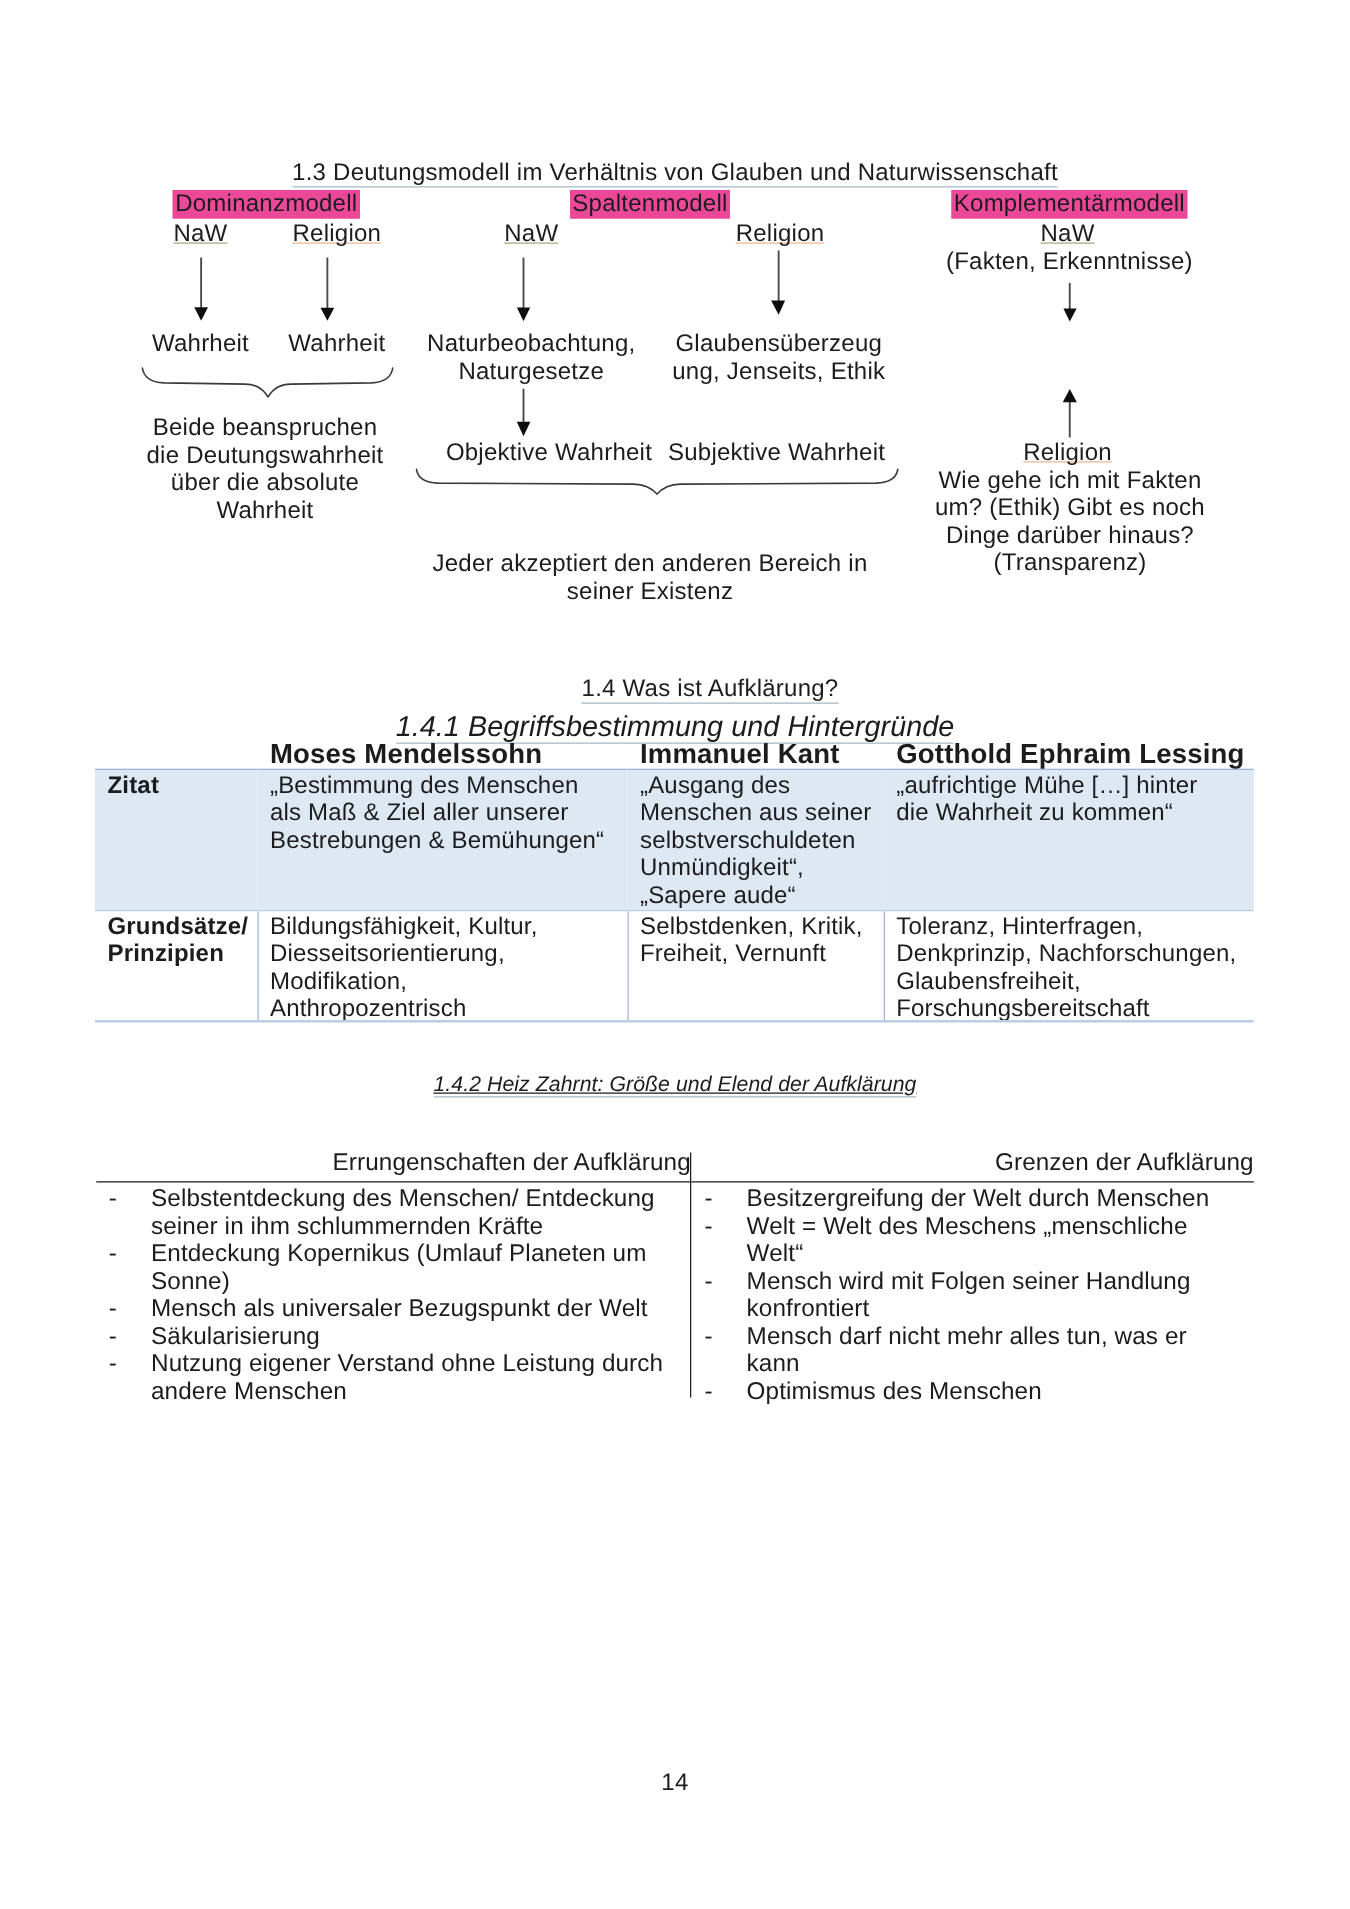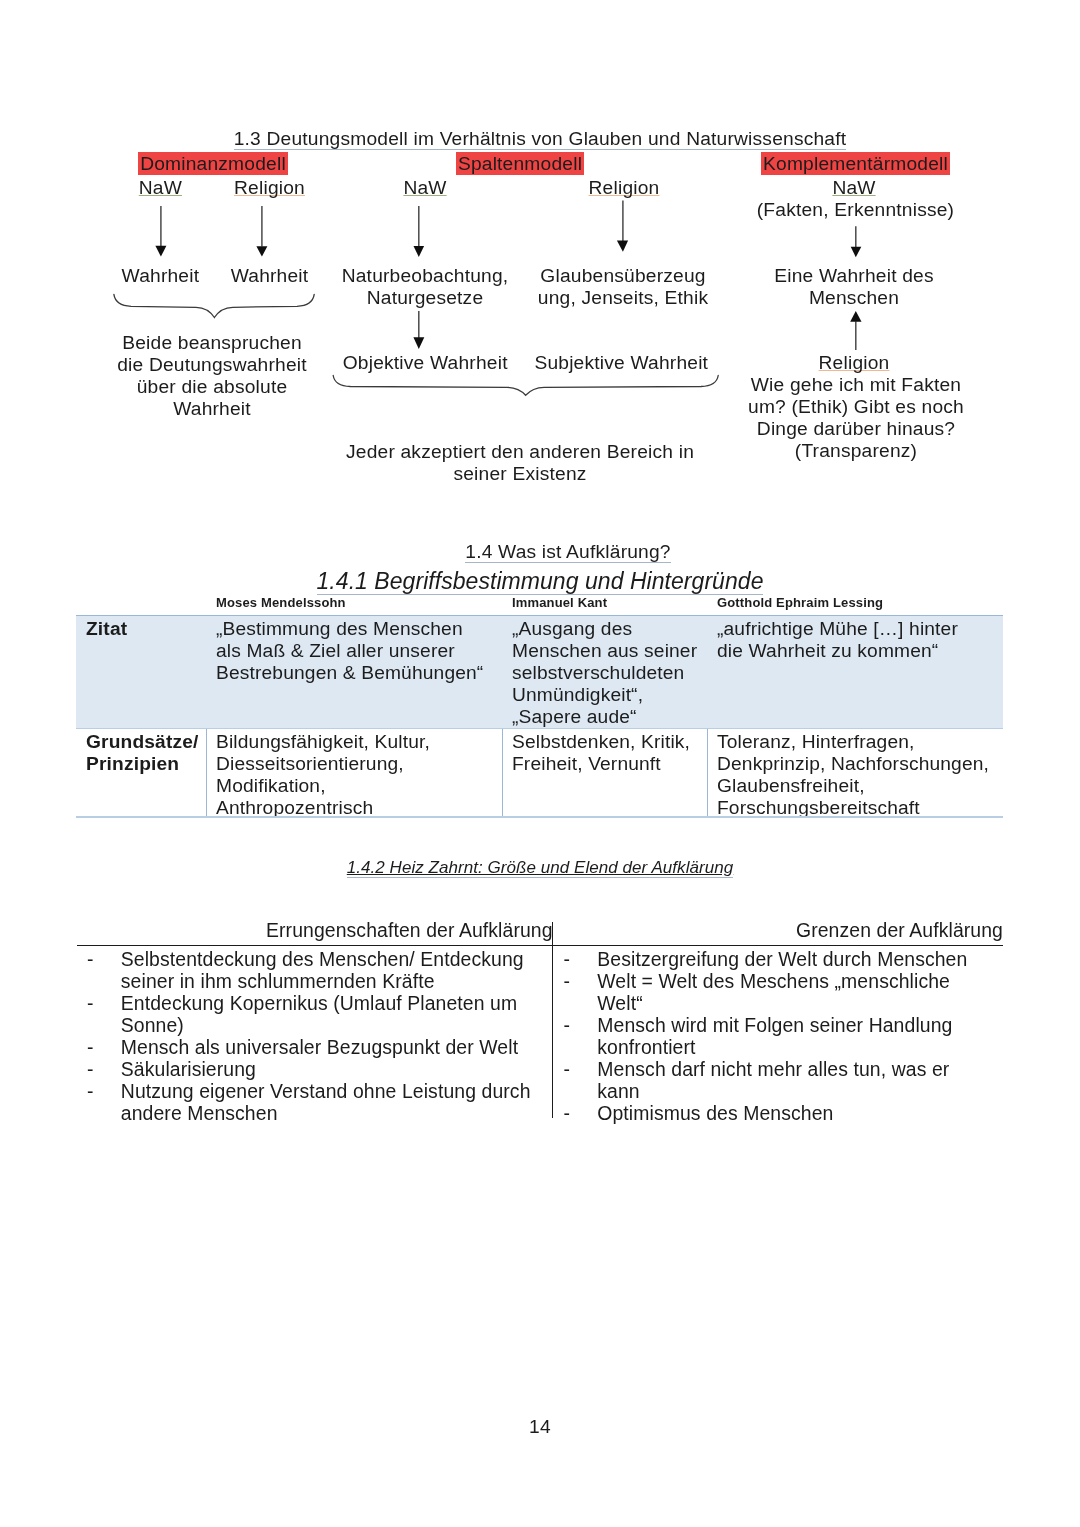--- a/index.html
+++ b/index.html
@@ -8,21 +8,21 @@
        position:relative;overflow:hidden;
        font-size:19.2px;line-height:22px;letter-spacing:0.2px;
        -webkit-font-smoothing:antialiased;}
   .page{position:absolute;left:0;top:0;width:1080px;height:1527px;}
   .abs{position:absolute;}
 
   
   #s13title{left:0;top:128px;width:1080px;text-align:center;}
   #s13title span{border-bottom:1.3px solid #a6b6c6;padding-bottom:0px;}
 
-  .modelhead span{background:#ef4444;padding:1px 2.3px 0.5px 2.3px;}
+  .modelhead span{background:#ec4899;padding:1px 2.3px 0.5px 2.3px;}
 
   .uline-green{text-decoration:underline;text-decoration-color:#9cb07e;text-decoration-thickness:1.4px;text-underline-offset:1px;text-decoration-skip-ink:none;}
   .uline-orange{text-decoration:underline;text-decoration-color:#f0b891;text-decoration-thickness:1.4px;text-underline-offset:1px;text-decoration-skip-ink:none;}
 
   .node{line-height:22.1px;}
 
   
   #svgdeco{position:absolute;left:0;top:0;width:1080px;height:1527px;}
 
   
@@ -30,21 +30,21 @@
   #s14title span{border-bottom:1.3px solid #a6b6c6;padding-bottom:0px;}
   #s141title{left:0;top:570px;width:1080px;text-align:center;font-style:italic;font-size:23px;letter-spacing:0.05px;}
   #s141title span{border-bottom:1.3px solid #a6b6c6;padding-bottom:0px;}
   #s142title{left:0;top:857px;width:1080px;text-align:center;font-style:italic;font-size:17px;letter-spacing:0.05px;text-decoration:underline;}
   #s142title span{border-bottom:1.3px solid #a6b6c6;padding-bottom:0px;}
 
   
   table.t1{position:absolute;left:76px;top:592px;width:927px;border-collapse:collapse;
            font-size:19.2px;table-layout:fixed;letter-spacing:0.15px;}
   table.t1 td,table.t1 th{vertical-align:top;padding:2.2px 4px 0 10px;line-height:22px;}
-  table.t1 th{font-weight:bold;font-size:13px;text-align:left;border-bottom:1.4px solid #9ab7d9;padding:0 4px 0.2px 10px;height:22.6px;line-height:22.6px;vertical-align:bottom;}
+  table.t1 th{font-weight:bold;font-size:22px;text-align:left;border-bottom:1.4px solid #9ab7d9;padding:0 4px 0.2px 10px;height:22.6px;line-height:22.6px;vertical-align:bottom;}
   table.t1 .hl{background:#dde8f3;border-bottom:1px solid #b9cde4;}
   table.t1 .bcell{font-weight:bold;}
   .vsep{border-left:0;background-image:linear-gradient(#9ab7d9,#9ab7d9);background-size:1px 100%;background-repeat:no-repeat;background-position:left top;}
   .vsep.rowbot{background-size:1px 87.9px;}
   #tablewrap{position:absolute;left:0;top:0;width:1080px;height:821px;overflow:hidden;}
   .rowbot{border-bottom:0;}
 
   
   .lcol{position:absolute;font-size:19.4px;letter-spacing:0.1px;}
   .lhead{text-align:right;line-height:22px;}
@@ -105,34 +105,30 @@
   <div class="abs node" style="left:580px;top:177px;width:88px;text-align:center;"><span class="uline-orange">Religion</span></div>
 
   <div class="abs node" style="left:325px;top:265px;width:200px;text-align:center;">
     <div>Naturbeobachtung,</div>
     <div>Naturgesetze</div>
   </div>
   <div class="abs node" style="left:525px;top:265px;width:196px;text-align:center;">
     <div>Glaubensüberzeug</div>
     <div>ung, Jenseits, Ethik</div>
   </div>
-  <div class="abs node" style="left:335px;top:352px;width:180.4px;text-align:center;">Objektive Wahrheit</div>
+  <div class="abs node" style="left:349px;top:352px;width:180.4px;text-align:center;">Objektive Wahrheit</div>
   <div class="abs node" style="left:531px;top:352px;width:180.6px;text-align:center;">Subjektive Wahrheit</div>
   <div class="abs node" style="left:325px;top:399px;width:390px;text-align:center;margin-top:42px;">
     <div>Jeder akzeptiert den anderen Bereich in</div>
     <div>seiner Existenz</div>
   </div>
 
   <div class="abs modelhead" style="left:755px;top:153px;width:201px;text-align:center;"><span>Komplementärmodell</span></div>
   <div class="abs node" style="left:744px;top:177px;width:220px;text-align:center;"><span class="uline-green">NaW</span></div>
   <div class="abs node" style="left:746px;top:199px;width:219px;text-align:center;">(Fakten, Erkenntnisse)</div>
-  <div class="abs node" style="left:744px;top:265px;width:220px;text-align:center;">
-    <div>Eine Wahrheit des</div>
-    <div>Menschen</div>
-  </div>
   <div class="abs node" style="left:744px;top:352px;width:220px;text-align:center;"><span class="uline-orange">Religion</span></div>
   <div class="abs node" style="left:736px;top:374px;width:240px;text-align:center;">
     <div>Wie gehe ich mit Fakten</div>
     <div>um? (Ethik) Gibt es noch</div>
     <div>Dinge darüber hinaus?</div>
     <div>(Transparenz)</div>
   </div>
 
   <div class="abs" id="s14title"><span>1.4 Was ist Aufklärung?</span></div>
   <div class="abs" id="s141title"><span>1.4.1 Begriffsbestimmung und Hintergründe</span></div>

